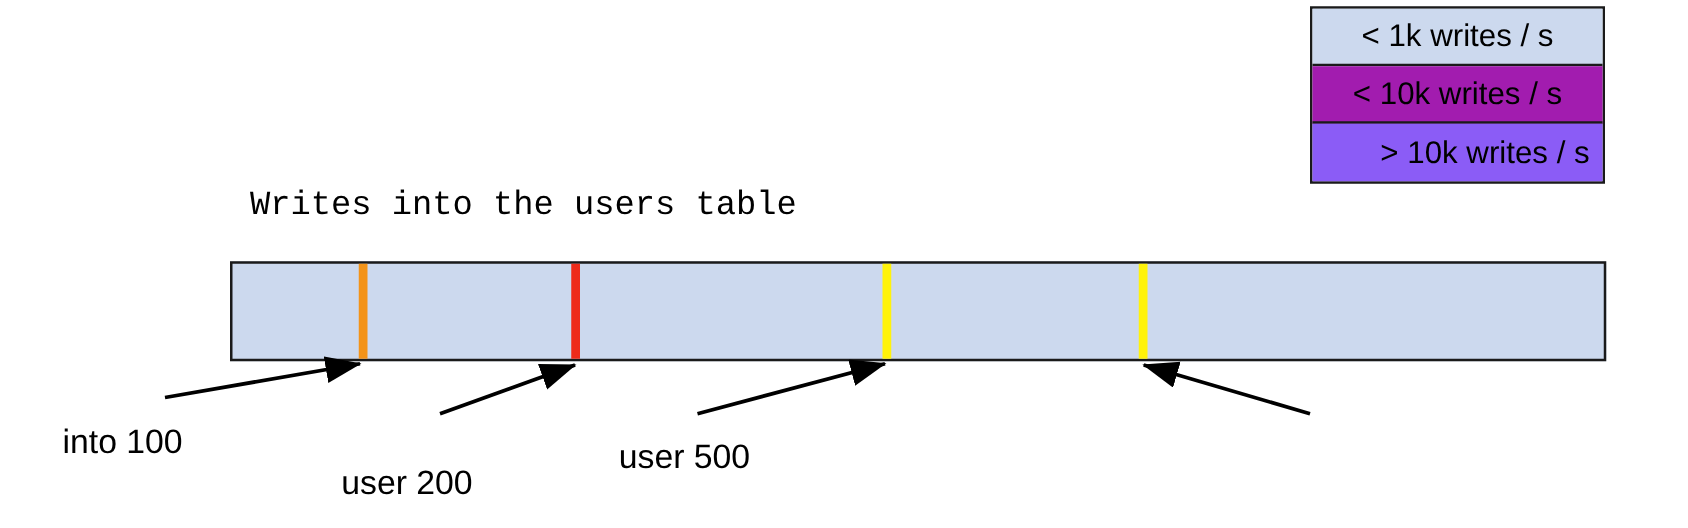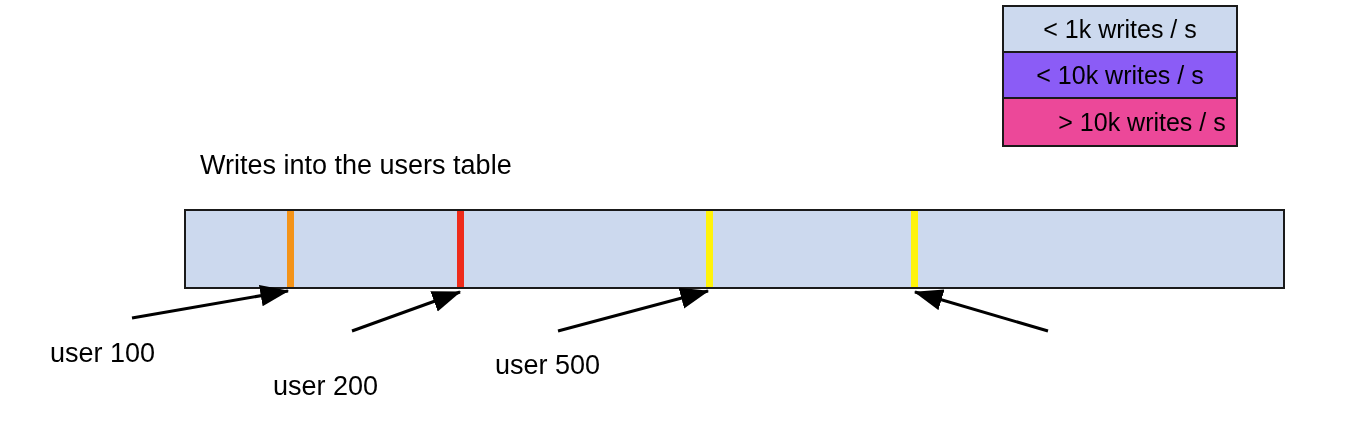--- a/index.html
+++ b/index.html
@@ -48,20 +48,21 @@
   }
 
   
   #caption {
     position: absolute;
     left: 200px;
     top: 150px;
     font-size: 27px;
     color: #000000;
     white-space: nowrap;
+    font-family: Liberation Mono, monospace;
   }
 
   
   #bar {
     position: absolute;
     left: 184px;
     top: 209px;
     width: 1101px;
     height: 80px;
     box-sizing: border-box;
@@ -89,28 +90,28 @@
     font-size: 27px;
     color: #000000;
     white-space: nowrap;
   }
 </style>
 </head>
 <body>
 
 <div id="canvas" style="width: 1350px; height: 422px; background: rgb(255, 255, 255);">
 
-  <div id="legend" style="left: 1002px; top: 5px; width: 236px; border-color: rgb(26, 26, 26);">
+  <div id="legend" style="left: 1048px; top: 5px; width: 236px; border-color: rgb(26, 26, 26);">
     <div class="legend-row" style="background: rgb(204, 217, 238); height: 46px; border-bottom-color: rgb(26, 26, 26);">
       <span class="legend-label">&lt; 1k writes / s</span>
     </div>
-    <div class="legend-row" style="background: #8b5cf6; height: 46px; border-bottom-color: rgb(26, 26, 26);">
+    <div class="legend-row" style="background: #a21caf; height: 46px; border-bottom-color: rgb(26, 26, 26);">
       <span class="legend-label">&lt; 10k writes / s</span>
     </div>
-    <div class="legend-row" style="background: #ec4899; height: 46px; border-bottom-color: rgb(26, 26, 26); padding-left: 44px;">
+    <div class="legend-row" style="background: #8b5cf6; height: 46px; border-bottom-color: rgb(26, 26, 26); padding-left: 44px;">
       <span class="legend-label">&gt; 10k writes / s</span>
     </div>
   </div>
 
   <div id="caption" style="left: 200px; top: 150px;">Writes into the users table</div>
 
   <div id="bar" style="left: 184px; top: 209px; width: 1101px; height: 80px; background: rgb(204, 217, 238); border-color: rgb(26, 26, 26);">
     <div class="stripe" style="left: 101px; width: 7px; background: rgb(243, 147, 24);"></div>
     <div class="stripe" style="left: 271px; width: 7px; background: rgb(238, 43, 26);"></div>
     <div class="stripe" style="left: 520px; width: 7px; background: rgb(255, 243, 10);"></div>
@@ -122,17 +123,17 @@
       <marker id="ah" markerWidth="11" markerHeight="11" refX="9.2" refY="3.6" orient="auto" markerUnits="strokeWidth">
         <path d="M0,0 L0,7.2 L9.6,3.6 z" fill="#000000"></path>
       </marker>
     </defs>
     <line stroke="#000000" stroke-width="3" marker-end="url(#ah)" x1="132" y1="318" x2="288" y2="291"></line>
     <line stroke="#000000" stroke-width="3" marker-end="url(#ah)" x1="352" y1="331" x2="460" y2="292"></line>
     <line stroke="#000000" stroke-width="3" marker-end="url(#ah)" x1="558" y1="331" x2="708" y2="291"></line>
     <line stroke="#000000" stroke-width="3" marker-end="url(#ah)" x1="1048" y1="331" x2="915" y2="292"></line>
   </svg>
 
-  <div class="user-label" style="left: 50px; top: 338px;">user 100</div>
+  <div class="user-label" style="left: 50px; top: 338px;">into 100</div>
   <div class="user-label" style="left: 273px; top: 350px; margin-top: 21px;">user 200</div>
   <div class="user-label" style="left: 495px; top: 350px;">user 500</div>
 
 </div>
 
 </body></html>

